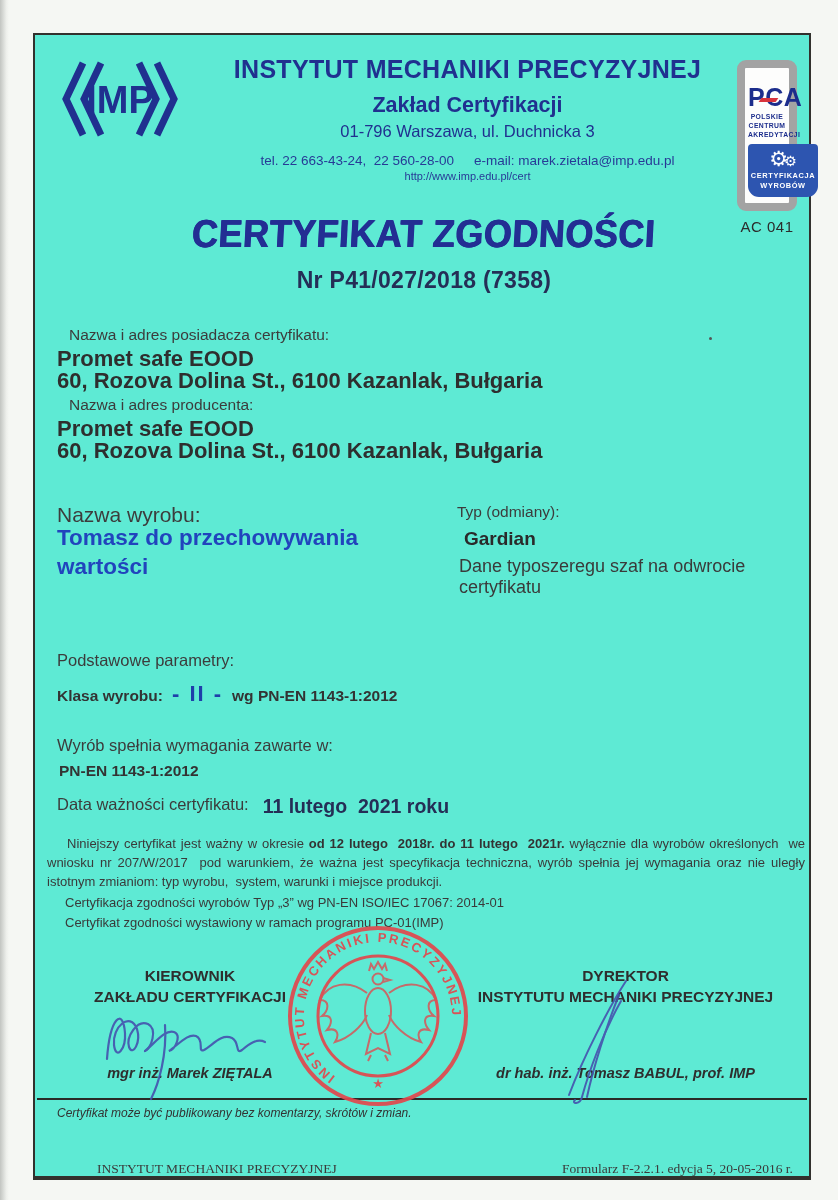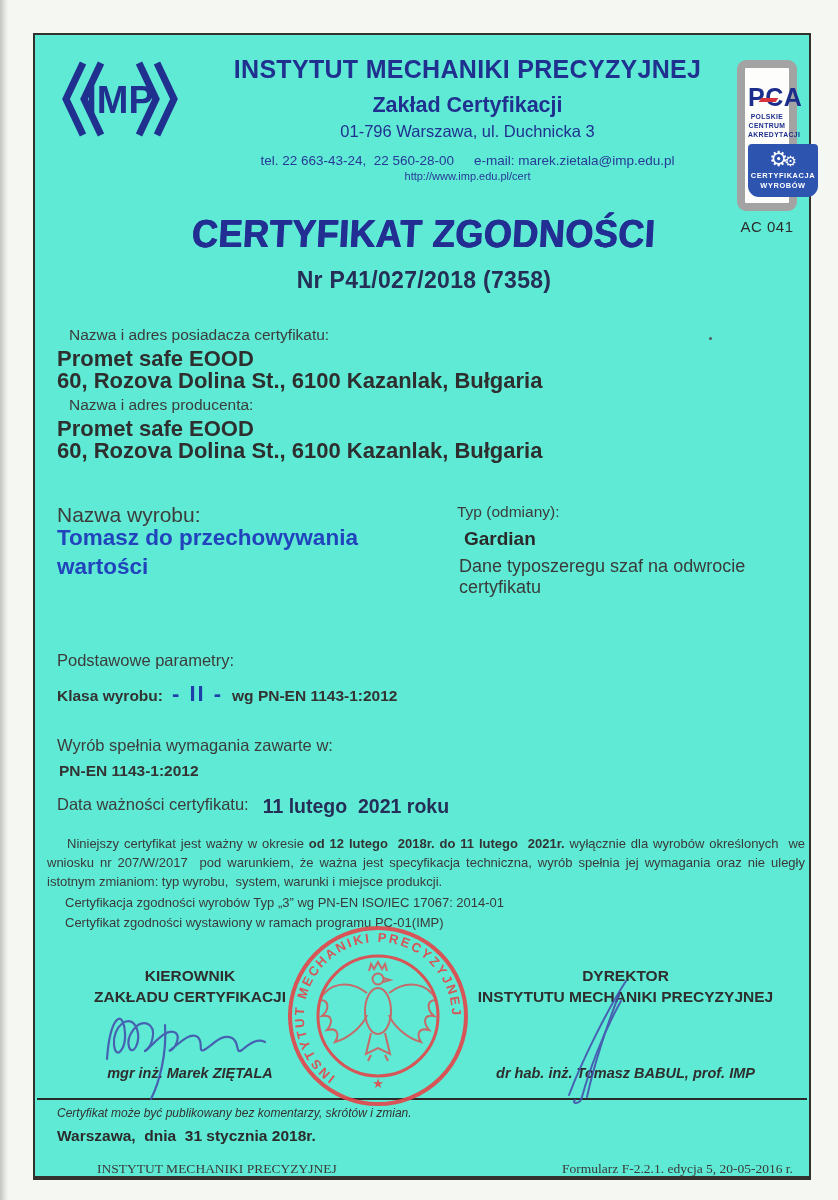--- a/index.html
+++ b/index.html
@@ -245,20 +245,19 @@
         <ellipse cx="95" cy="90" rx="13" ry="23"></ellipse>
         <path d="M84,72 C66,58 45,62 37,79 C47,79 46,89 39,95 C51,93 49,103 44,109 C56,106 56,115 52,121 C67,117 80,104 84,94"></path>
         <path d="M106,72 C124,58 145,62 153,79 C143,79 144,89 151,95 C139,93 141,103 146,109 C134,106 134,115 138,121 C123,117 110,104 106,94"></path>
         <path d="M88,112 L83,133 L95,127 L107,133 L102,112"></path>
         <path d="M88,134 L85,140 M102,134 L105,140"></path>
       </g>
     </svg>
 
     <div class="sep-rule"></div>
     <div class="footer-note">Certyfikat może być publikowany bez komentarzy, skrótów i zmian.</div>
-    <div class="footer-date">Warszawa,&nbsp; dnia&nbsp; 31 stycznia 2018r.</div>
     <div class="form-row">
       <span class="form-org">INSTYTUT MECHANIKI PRECYZYJNEJ</span>
       <span>Formularz F-2.2.1. edycja 5, 20-05-2016 r.</span>
     </div>
 
   </div>
 </div>
 
 </body></html>

